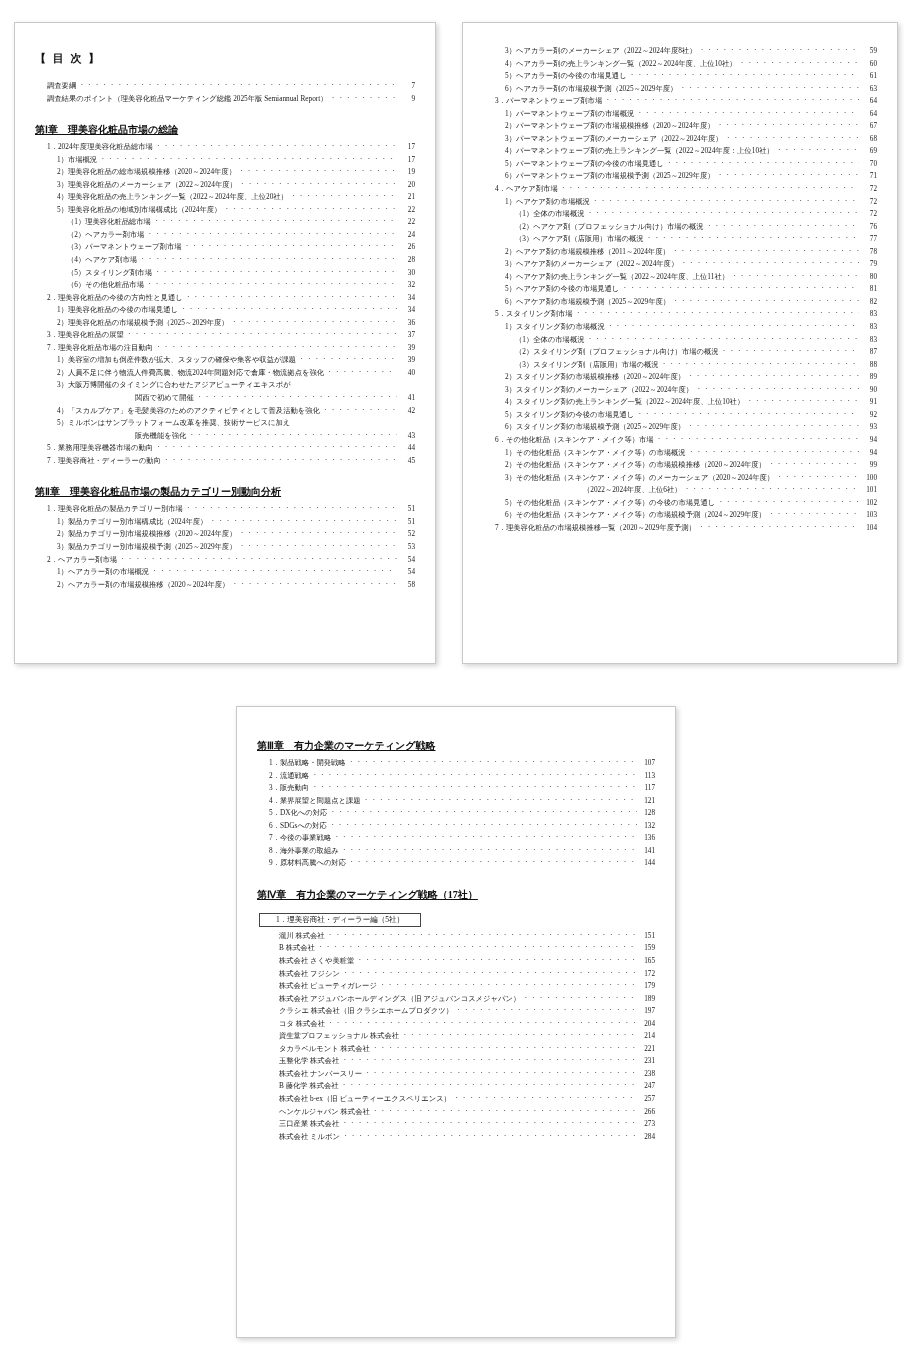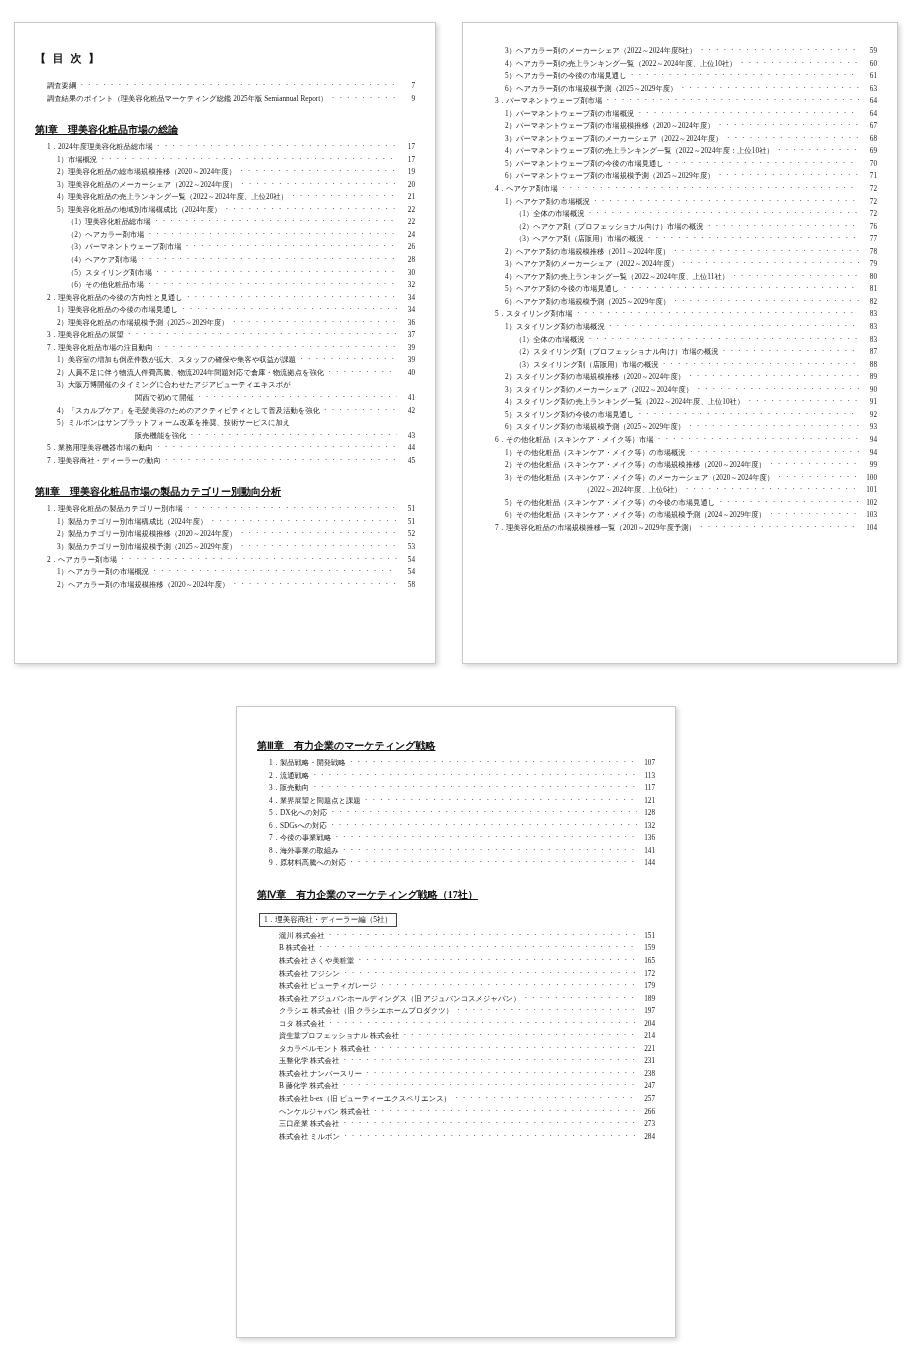--- a/index.html
+++ b/index.html
@@ -46,21 +46,21 @@
     font-weight: bold;
     color: #111;
     margin: 10px 0 4px 0;
     text-decoration: underline;
     display: inline-block;
   }
   .boxed-head {
     font-size: 7.5px;
     color: #111;
     border: 1px solid #444;
-    padding: 1px 4px;
+    padding: 1px 16px;
     display: inline-block;
     margin: 7px 0 3px 2px;
   }
   .entry {
     display: flex;
     align-items: baseline;
     font-size: 7.3px;
     line-height: 1.72;
     color: #1a1a1a;
     white-space: nowrap;

